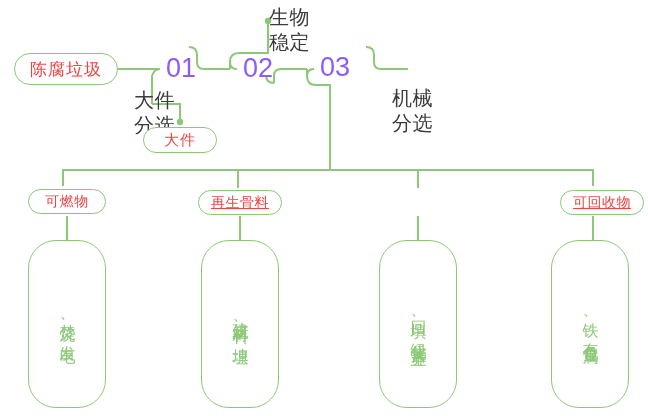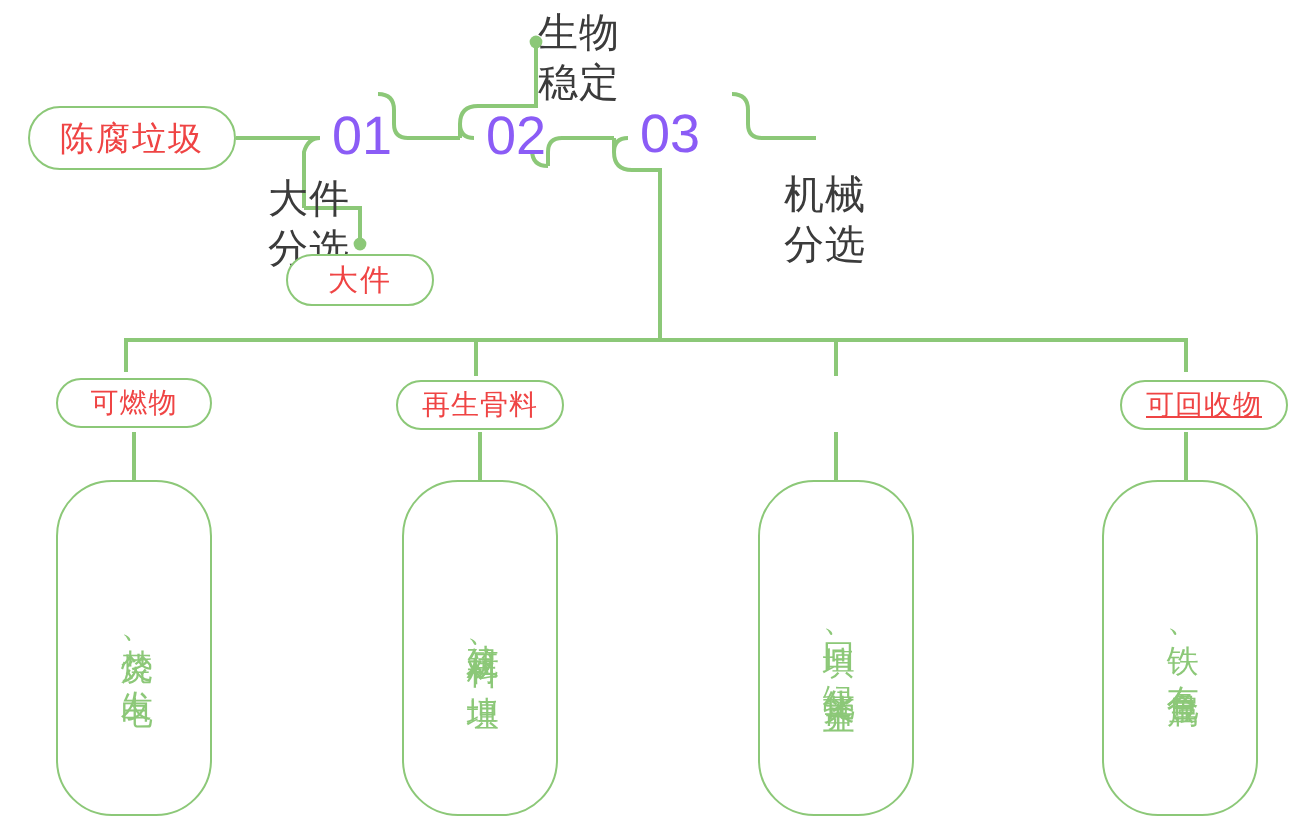--- a/index.html
+++ b/index.html
@@ -44,21 +44,21 @@
   }
   .pill-root   { left: 14px;  top: 53px;  width: 104px; height: 32px; font-size: 17px; }
   .pill-bulky  { left: 143px; top: 127px; width: 74px;  height: 26px; font-size: 15px; }
 
   .pill-cat {
     height: 25px;
     font-size: 14px;
     letter-spacing: 0.5px;
   }
   .pill-cat-0 { left: 28px;  top: 189px; width: 78px; text-align: center; }
-  .pill-cat-1 { left: 198px; top: 190px; width: 84px; }
+  .pill-cat-1 { left: 198px; top: 190px; width: 84px; text-decoration: underline; }
   .pill-cat-2 { left: 384px; top: 190px; width: 68px; }
   .pill-cat-3 { left: 560px; top: 190px; width: 84px; text-decoration: underline; }
 
   
   .vbox {
     position: absolute;
     box-sizing: border-box;
     border: 1.6px solid #8CC878;
     border-radius: 28px;
     color: #8CC878;

